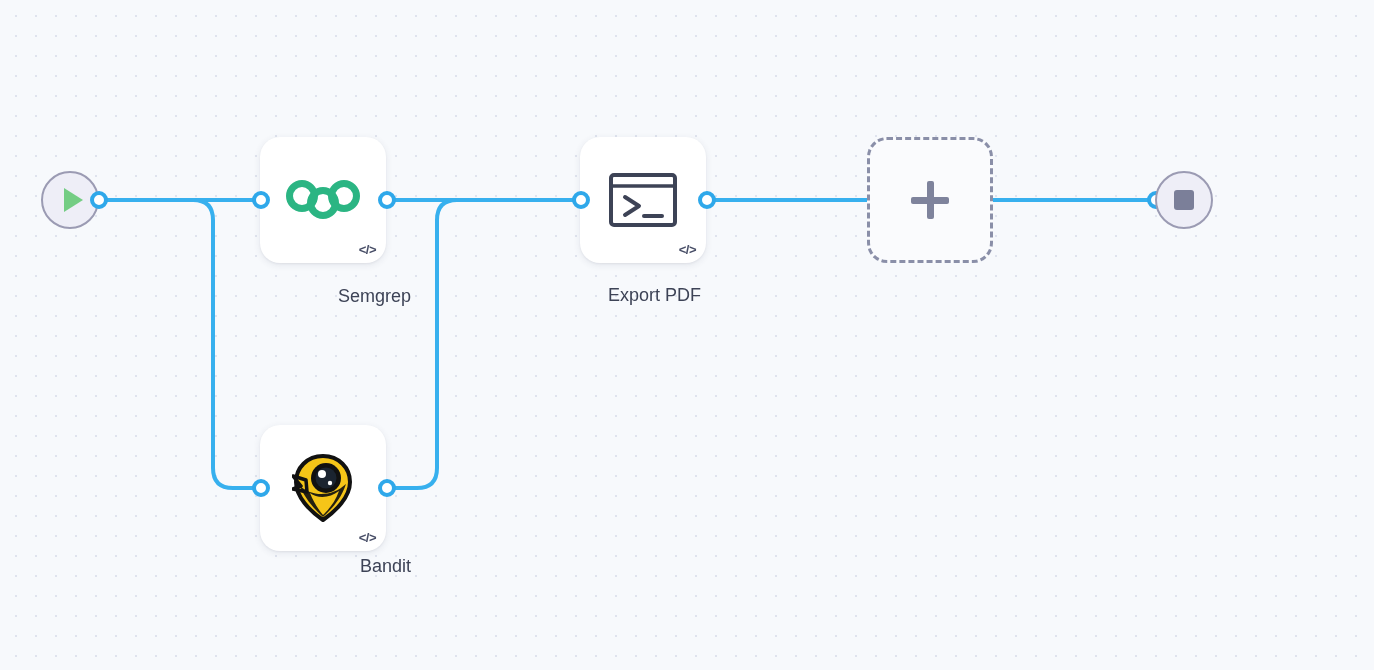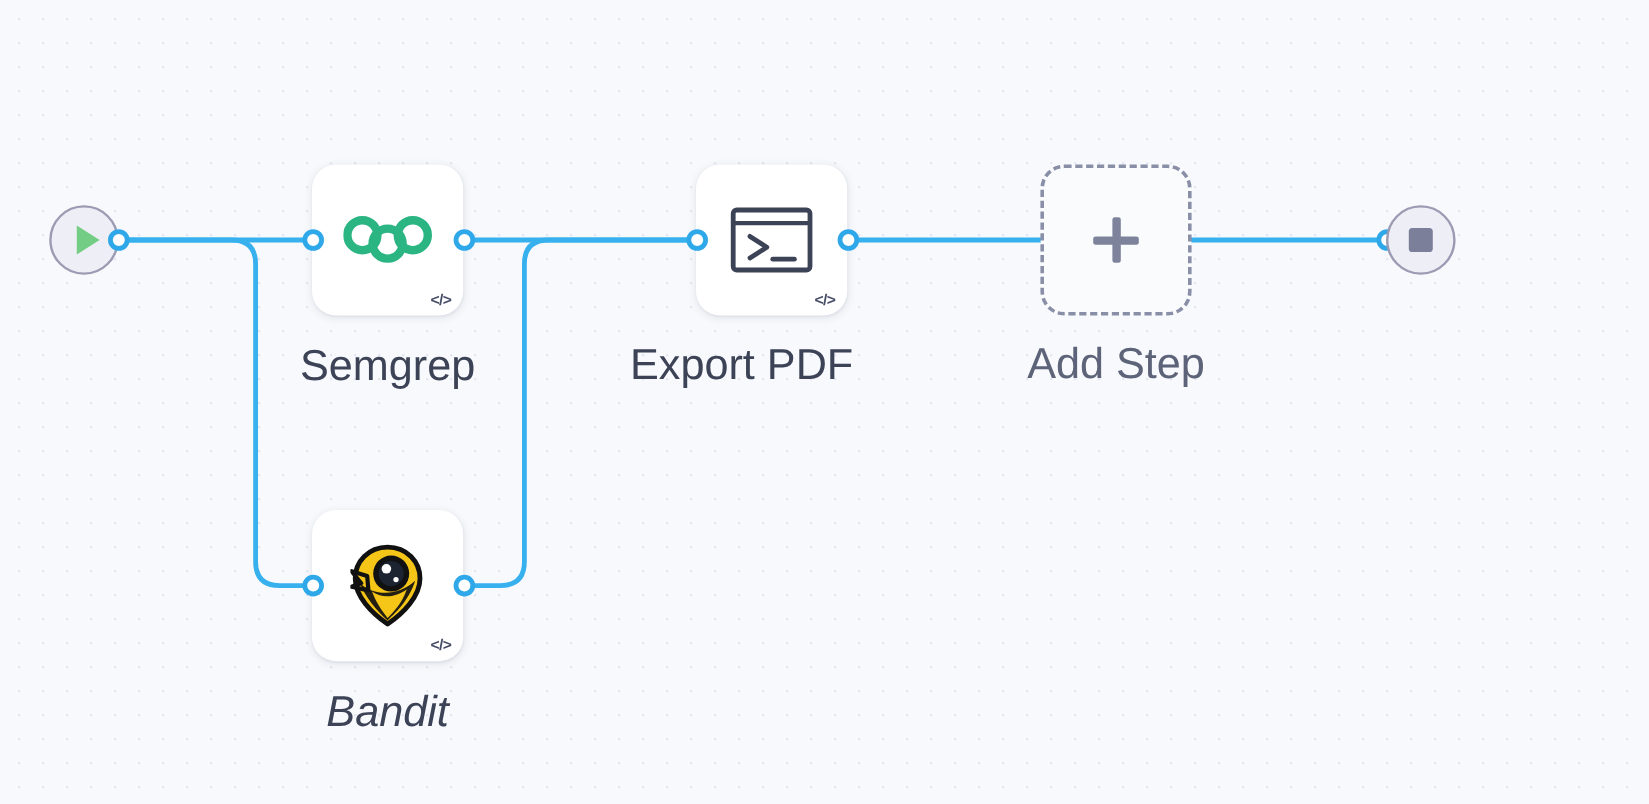--- a/index.html
+++ b/index.html
@@ -115,22 +115,22 @@
     width: 38px; height: 7px;
   }
   .plus-glyph:after {
     top: 0; left: 15.5px;
     width: 7px; height: 38px;
   }
 
   
   .caption {
     position: absolute;
-    text-align: center;
-    font-size: 36px;
+    text-align: right;
+    font-size: 18px;
     color: #3d4356;
     white-space: nowrap;
     line-height: 1;
   }
   .caption-ghost { color: #5d6378; }
 
   
   .port {
     position: absolute;
     width: 18px;
@@ -191,38 +191,37 @@
 
       <circle cx="34" cy="25" r="15" fill="#111111"></circle>
       <circle cx="34" cy="25" r="10.5" fill="#1b2430"></circle>
       <circle cx="30" cy="21" r="4" fill="#ffffff"></circle>
       <circle cx="38" cy="30" r="2.2" fill="#ffffff"></circle>
     </svg>
     <span class="code-badge">&lt;/&gt;</span>
   </div>
   <div class="port" style="left:252px; top:479px;"></div>
   <div class="port" style="left:378px; top:479px;"></div>
-  <div class="caption" style="left:235px; top:575px; width:176px;font-style:italic;">Bandit</div>
+  <div class="caption" style="left:235px; top:557px; width:176px;">Bandit</div>
 
   <div class="node" style="left:580px; top:137px;">
     <svg width="70" height="56" viewBox="0 0 70 56">
       <rect x="3" y="3" width="64" height="50" rx="3" fill="#ffffff" stroke="#3d4356" stroke-width="4"></rect>
       <line x1="3" y1="14" x2="67" y2="14" stroke="#3d4356" stroke-width="3.5"></line>
       <polyline points="17,25 31,34 17,43" fill="none" stroke="#3d4356" stroke-width="4" stroke-linecap="round" stroke-linejoin="round"></polyline>
       <line x1="36" y1="44" x2="54" y2="44" stroke="#3d4356" stroke-width="4" stroke-linecap="round"></line>
     </svg>
     <span class="code-badge">&lt;/&gt;</span>
   </div>
   <div class="port" style="left:572px; top:191px;"></div>
   <div class="port" style="left:698px; top:191px;"></div>
   <div class="caption" style="left:525px; top:286px; width:176px;">Export PDF</div>
 
   <div class="node node-ghost" style="left:867px; top:137px;">
     <div class="plus-glyph"></div>
   </div>
-  <div class="caption caption-ghost" style="left:842px; top:285px; width:176px;">Add Step</div>
 
   <div class="port" style="left:1147px; top:191px;"></div>
   <div class="terminal" style="left:1155px; top:171px;">
     <div class="stop-glyph"></div>
   </div>
 
 </div>
 
 </body></html>

